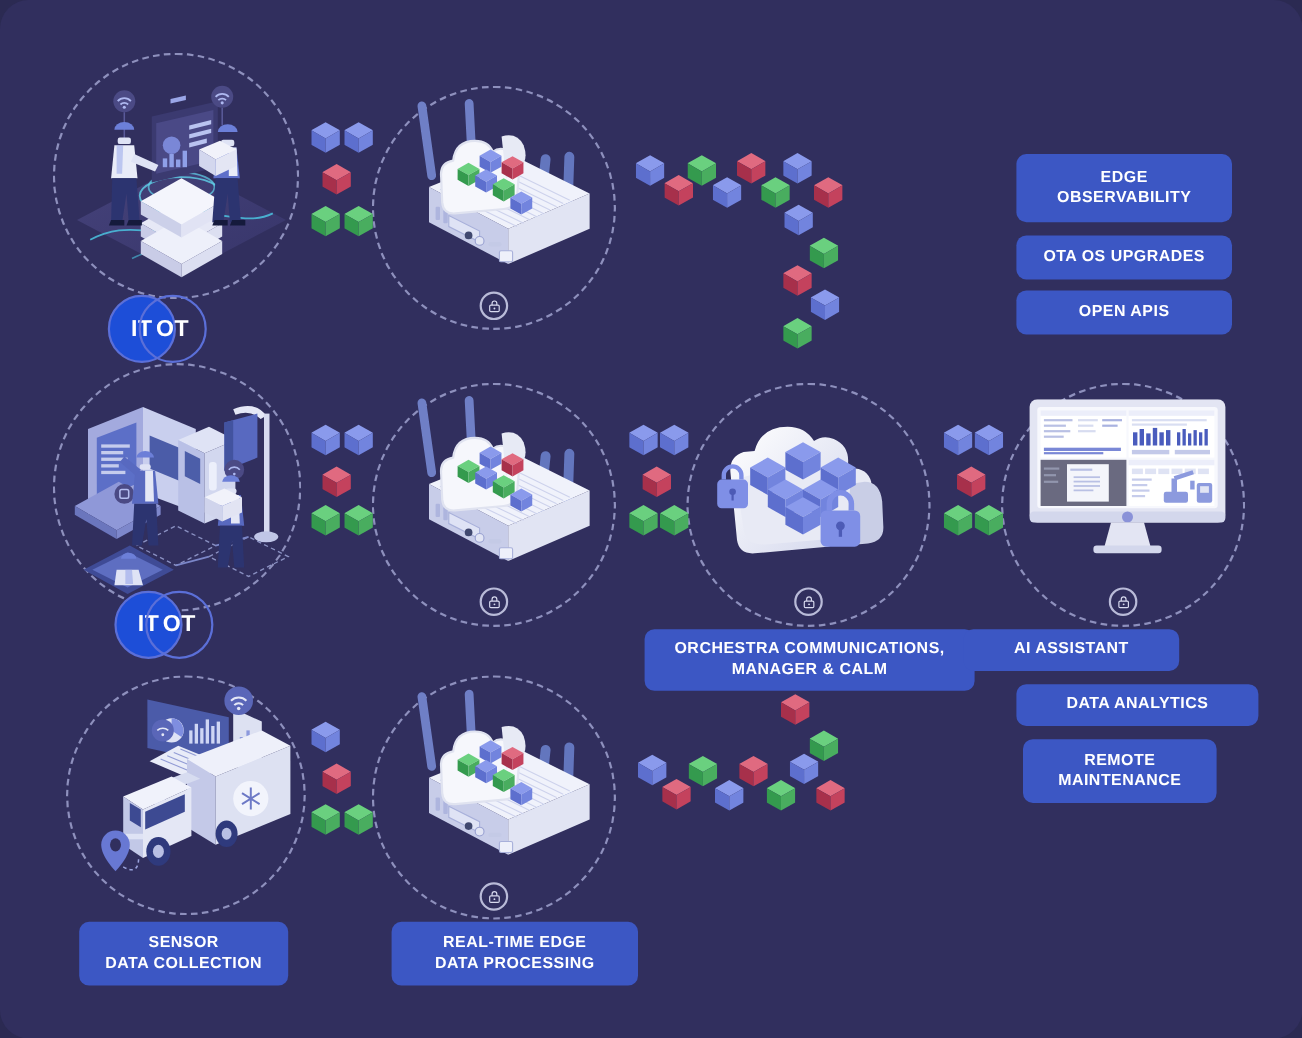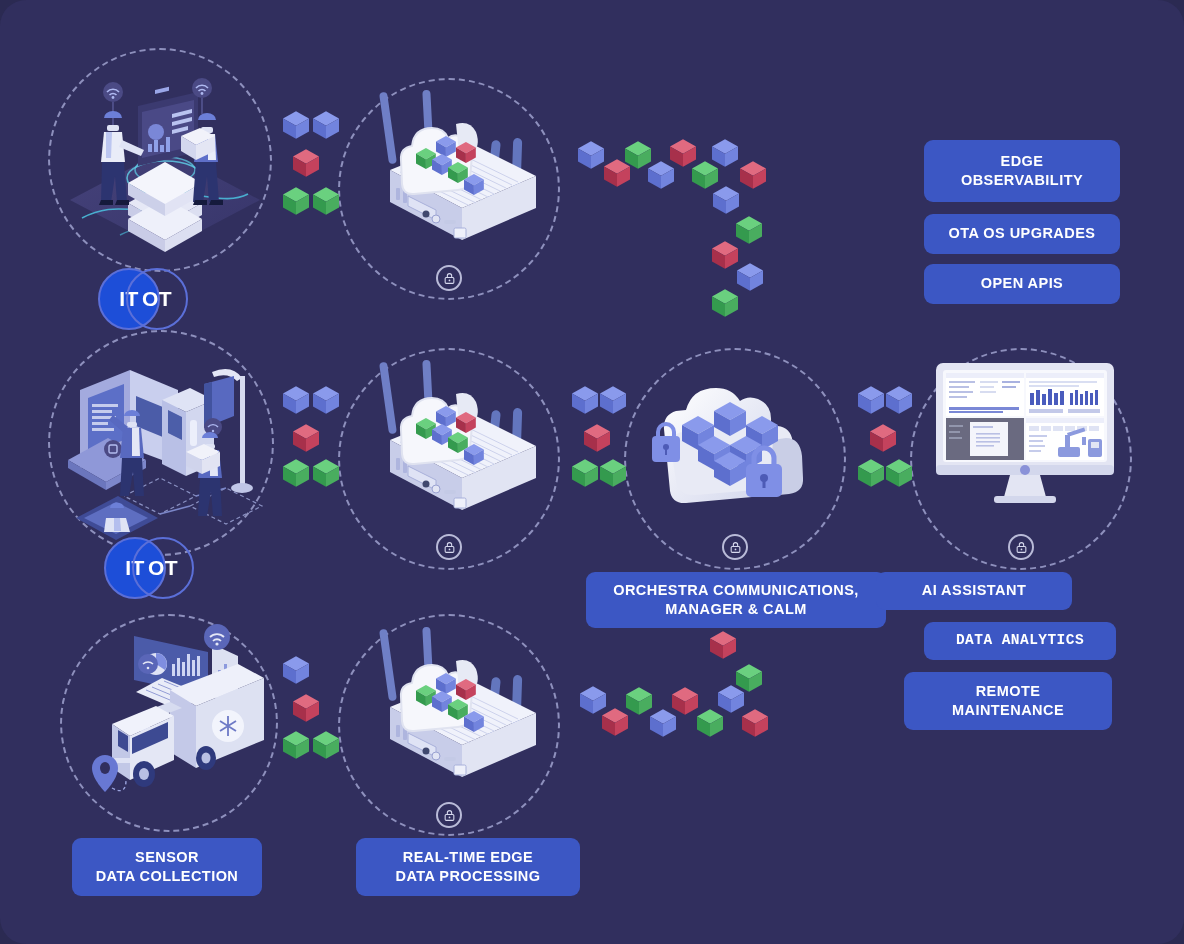--- a/index.html
+++ b/index.html
@@ -941,19 +941,19 @@
       </svg>
     </div>
 
   <div class="pill" style="left:924px;top:214px;width:196px;height:40px;">OTA OS UPGRADES</div>
   <div class="pill" style="left:924px;top:140px;width:196px;height:62px;">EDGE<br>OBSERVABILITY</div>
   <div class="pill" style="left:586px;top:572px;width:300px;height:56px;">ORCHESTRA COMMUNICATIONS,<br>MANAGER &amp; CALM</div>
 
   <div class="pill" style="left:924px;top:264px;width:196px;height:40px;">OPEN APIS</div>
 
   <div class="pill" style="left:876px;top:572px;width:196px;height:38px;">AI ASSISTANT</div>
-  <div class="pill" style="left:924px;top:622px;width:192px;height:38px;font-family:Liberation Mono, monospace;">DATA ANALYTICS</div>
-  <div class="pill" style="left:904px;top:672px;width:208px;height:58px;">REMOTE<br>MAINTENANCE</div>
+  <div class="pill" style="left:924px;top:622px;width:220px;height:38px;">DATA ANALYTICS</div>
+  <div class="pill" style="left:930px;top:672px;width:176px;height:58px;">REMOTE<br>MAINTENANCE</div>
 
   <div class="pill" style="left:72px;top:838px;width:190px;height:58px;">SENSOR<br>DATA COLLECTION</div>
   <div class="pill" style="left:356px;top:838px;width:224px;height:58px;">REAL-TIME EDGE<br>DATA PROCESSING</div>
 
 </div>
 
 </body></html>

